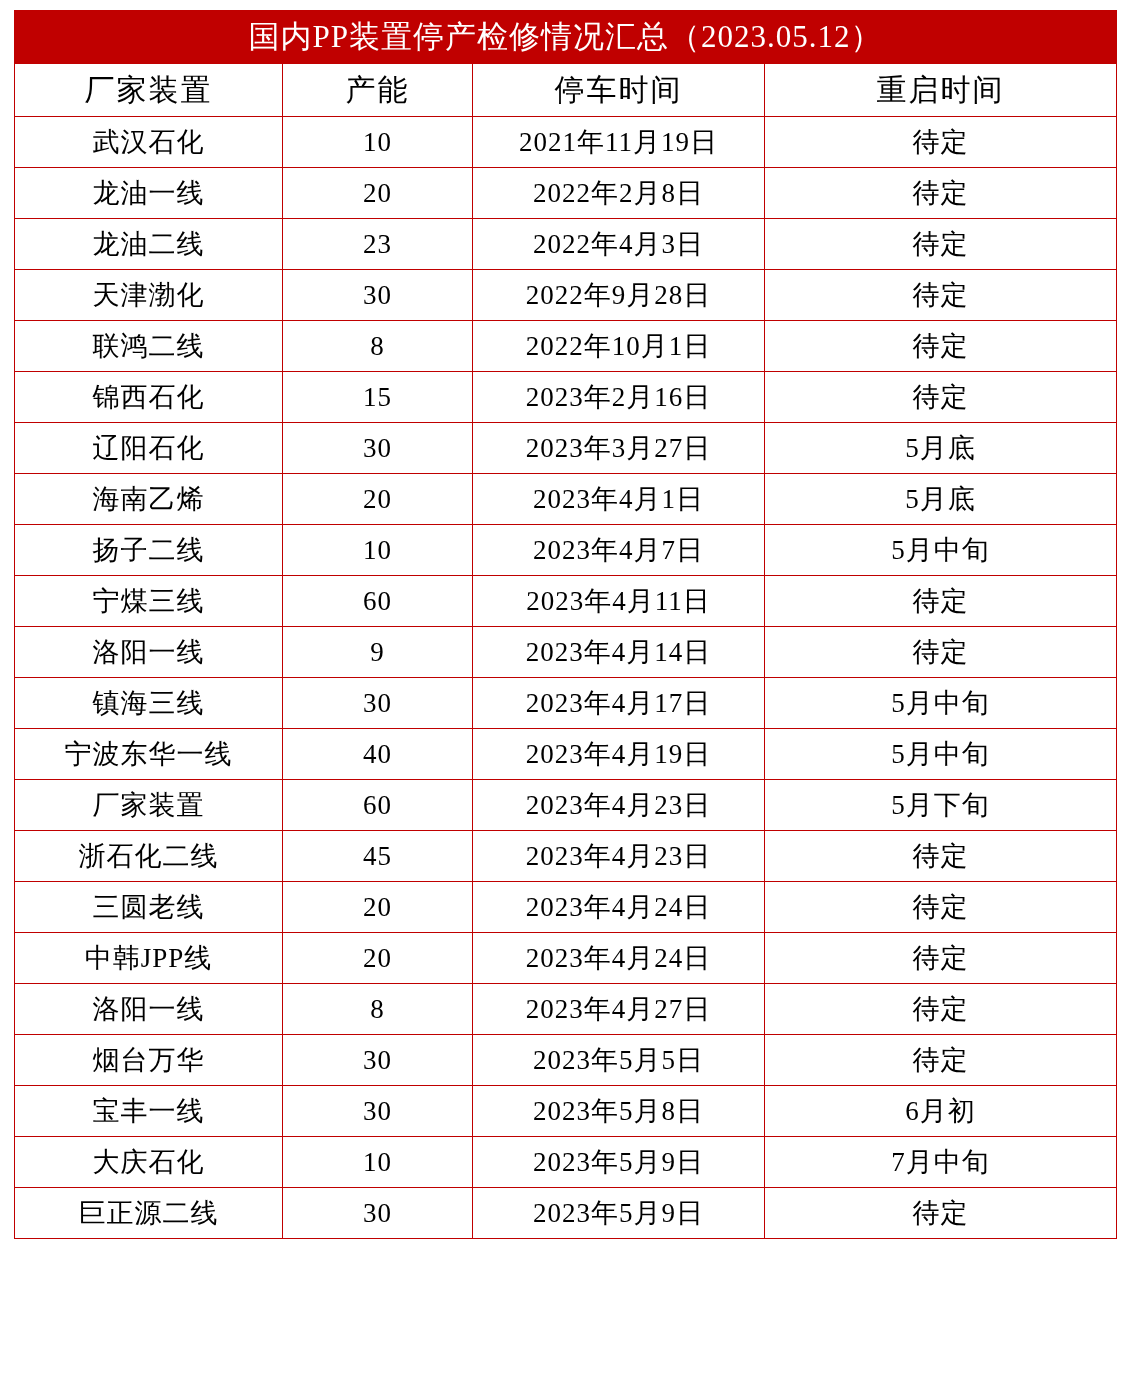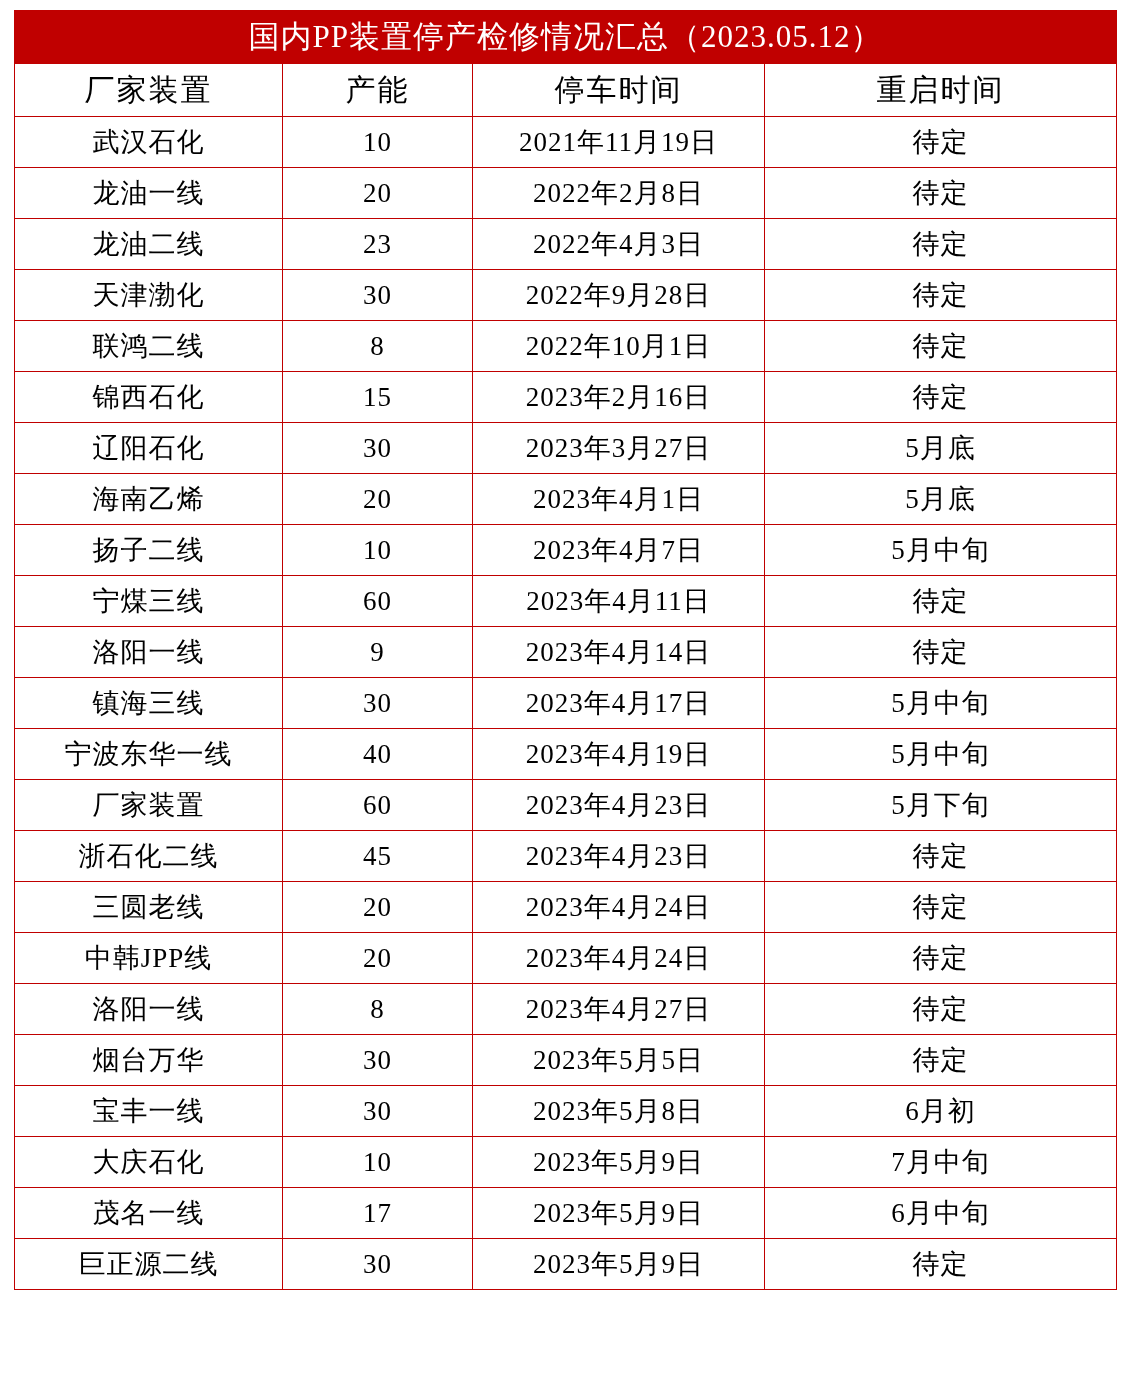--- a/index.html
+++ b/index.html
@@ -201,26 +201,20 @@
         <td class="body-cell">2023年5月8日</td>
         <td class="body-cell">6月初</td>
       </tr>
       <tr>
         <td class="body-cell">大庆石化</td>
         <td class="body-cell">10</td>
         <td class="body-cell">2023年5月9日</td>
         <td class="body-cell">7月中旬</td>
       </tr>
       <tr>
-        <td class="body-cell">茂名一线</td>
-        <td class="body-cell">17</td>
-        <td class="body-cell">2023年5月9日</td>
-        <td class="body-cell">6月中旬</td>
-      </tr>
-      <tr>
         <td class="body-cell">巨正源二线</td>
         <td class="body-cell">30</td>
         <td class="body-cell">2023年5月9日</td>
         <td class="body-cell">待定</td>
       </tr>
     </tbody>
   </table>
 </div>
 
 </body></html>

